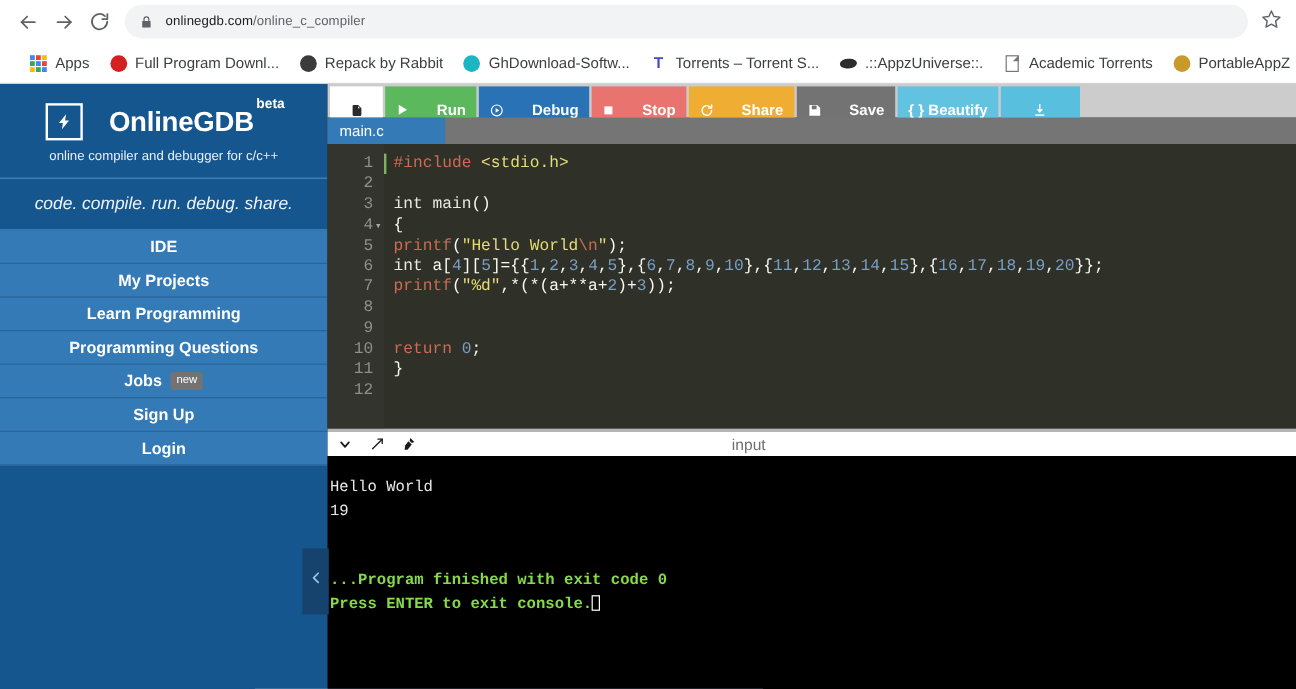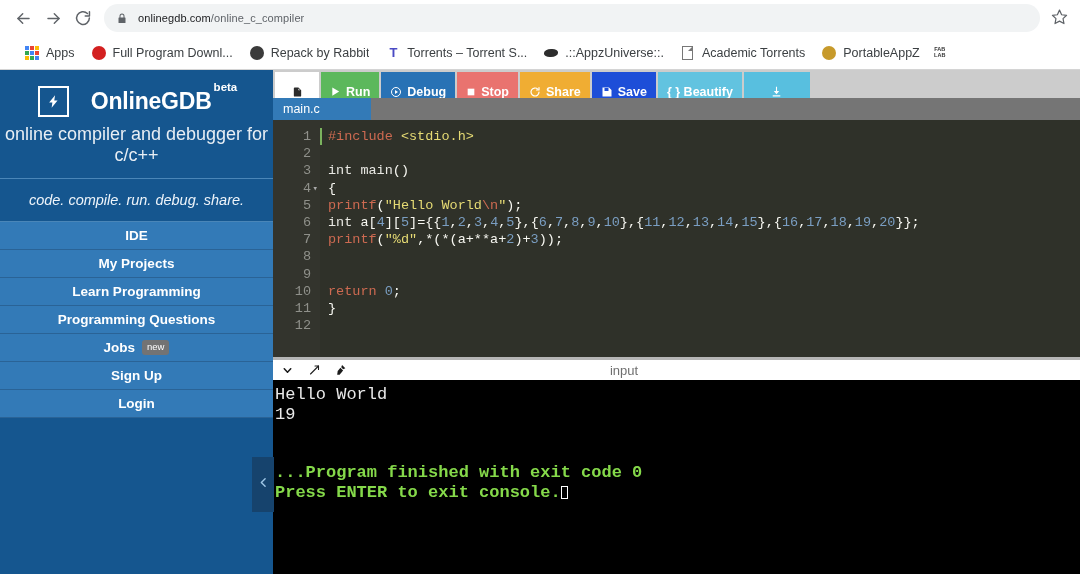--- a/index.html
+++ b/index.html
@@ -158,21 +158,21 @@
     font-size: 23px;
     font-weight: bold;
     letter-spacing: -0.2px;
   }
   .brand-beta {
     color: #fff; font-size: 11.5px; font-weight: bold;
     vertical-align: top; position: relative; top: -7px; left: 2px;
   }
   .brand-tag {
     color: #e8eef4;
-    font-size: 18px;
+    font-size: 11px;
     margin-top: 7px;
   }
   .tagline {
     border-top: 1px solid #4a86b8;
     border-bottom: 1px solid #4a86b8;
     padding: 13px 0;
     text-align: center;
     color: #eef4fa;
     font-style: italic;
     font-size: 14.5px;
@@ -211,38 +211,38 @@
     height: 28px;
     background: #cccccc;
     display: flex;
     align-items: stretch;
     padding: 2px 0 0 2px;
     gap: 2px;
     flex: 0 0 auto;
   }
   .tb-btn {
     display: flex; align-items: center; justify-content: center;
-    gap: 5px;
+    gap: 23px;
     color: #ffffff;
     font-size: 12.5px;
     font-weight: bold;
     padding: 0 9px;
     height: 39px;
     white-space: nowrap;
   }
   .tb-newfile {
     background: #ffffff;
     width: 44px;
     padding: 0;
   }
   .tb-run   { background: #5cb85c; }
   .tb-debug { background: #2872b5; }
   .tb-stop  { background: #e9736f; }
   .tb-share { background: #f0ad33; }
-  .tb-save  { background: #1d4ed8; }
+  .tb-save  { background: #737373; }
   .tb-beautify { background: #62c3e0; }
   .tb-download  { background: #58bfdf; width: 66px; }
   .tb-ico { display: flex; align-items: center; }
 
   .tabbar {
     height: 22px;
     background: #757575;
     display: flex;
     align-items: stretch;
     flex: 0 0 auto;
@@ -331,23 +331,23 @@
     text-align: center;
     color: #6f6f6f;
     font-size: 13px;
     padding-right: 180px;
   }
   .console-body {
     flex: 1 1 auto;
     background: #000000;
     color: #dcdcdc;
     font-family: "Liberation Mono", "DejaVu Sans Mono", monospace;
-    font-size: 17px;
+    font-size: 13px;
     line-height: 19.5px;
-    padding: 5px 0 0 2px;
+    padding: 16px 0 0 2px;
     overflow: hidden;
     white-space: pre;
   }
   .console-body .green { color: #85d94a; font-weight: bold; }
   .console-body .white { color: #e8e8e8; }
   .caret-block {
     display: inline-block;
     width: 7px; height: 13px;
     border: 1px solid #ffffff;
     vertical-align: -2px;
@@ -444,20 +444,26 @@
       <span class="bm-label">Full Program Downl...</span>
     </div>
 
     <div class="bm">
       <span class="bm-ico">
         <span class="ico-circle" style="background:#3b3b3b;"></span>
       </span>
       <span class="bm-label">Repack by Rabbit</span>
     </div>
 
+    <div class="bm">
+      <span class="bm-ico">
+        <span class="ico-circle" style="background:#1bb6c1;"></span>
+      </span>
+      <span class="bm-label">GhDownload-Softw...</span>
+    </div>
 
     <div class="bm">
       <span class="bm-ico">
         <span class="ico-t">T</span>
       </span>
       <span class="bm-label">Torrents – Torrent S...</span>
     </div>
 
     <div class="bm">
       <span class="bm-ico">

